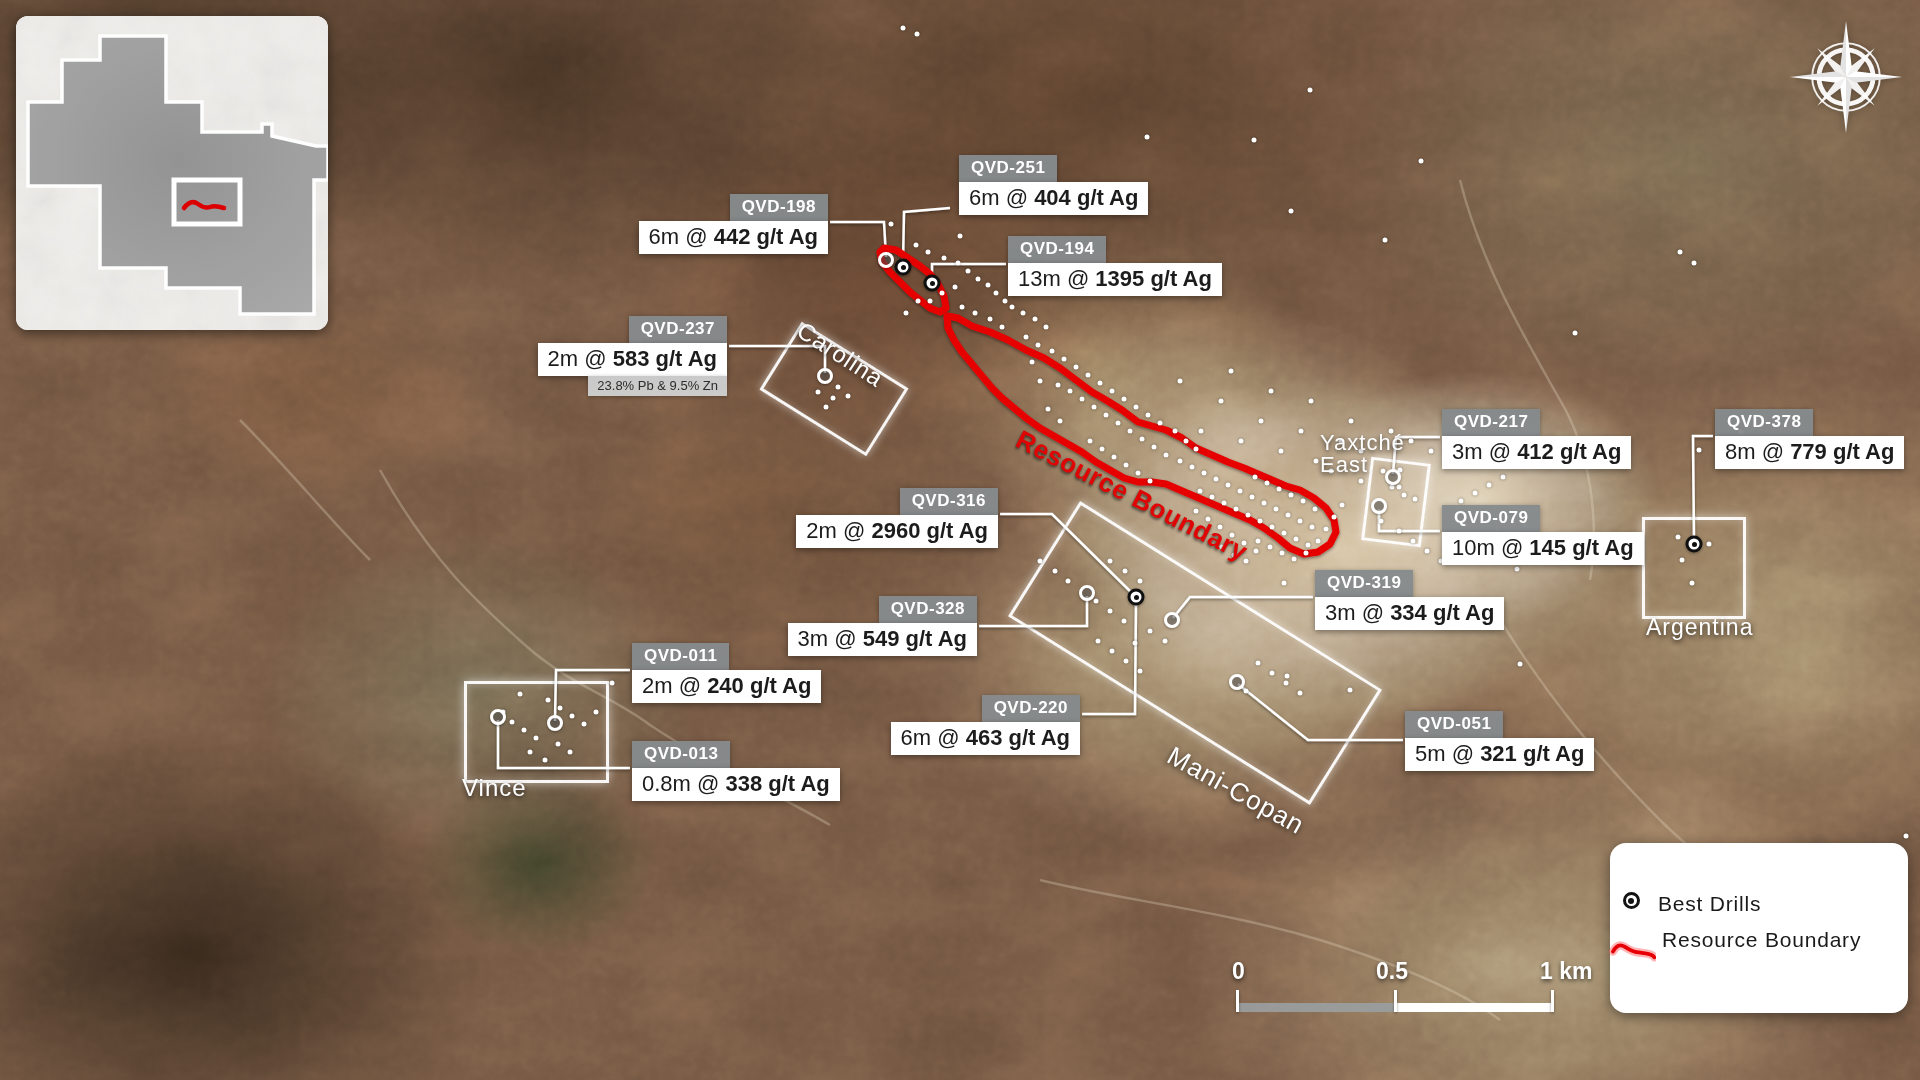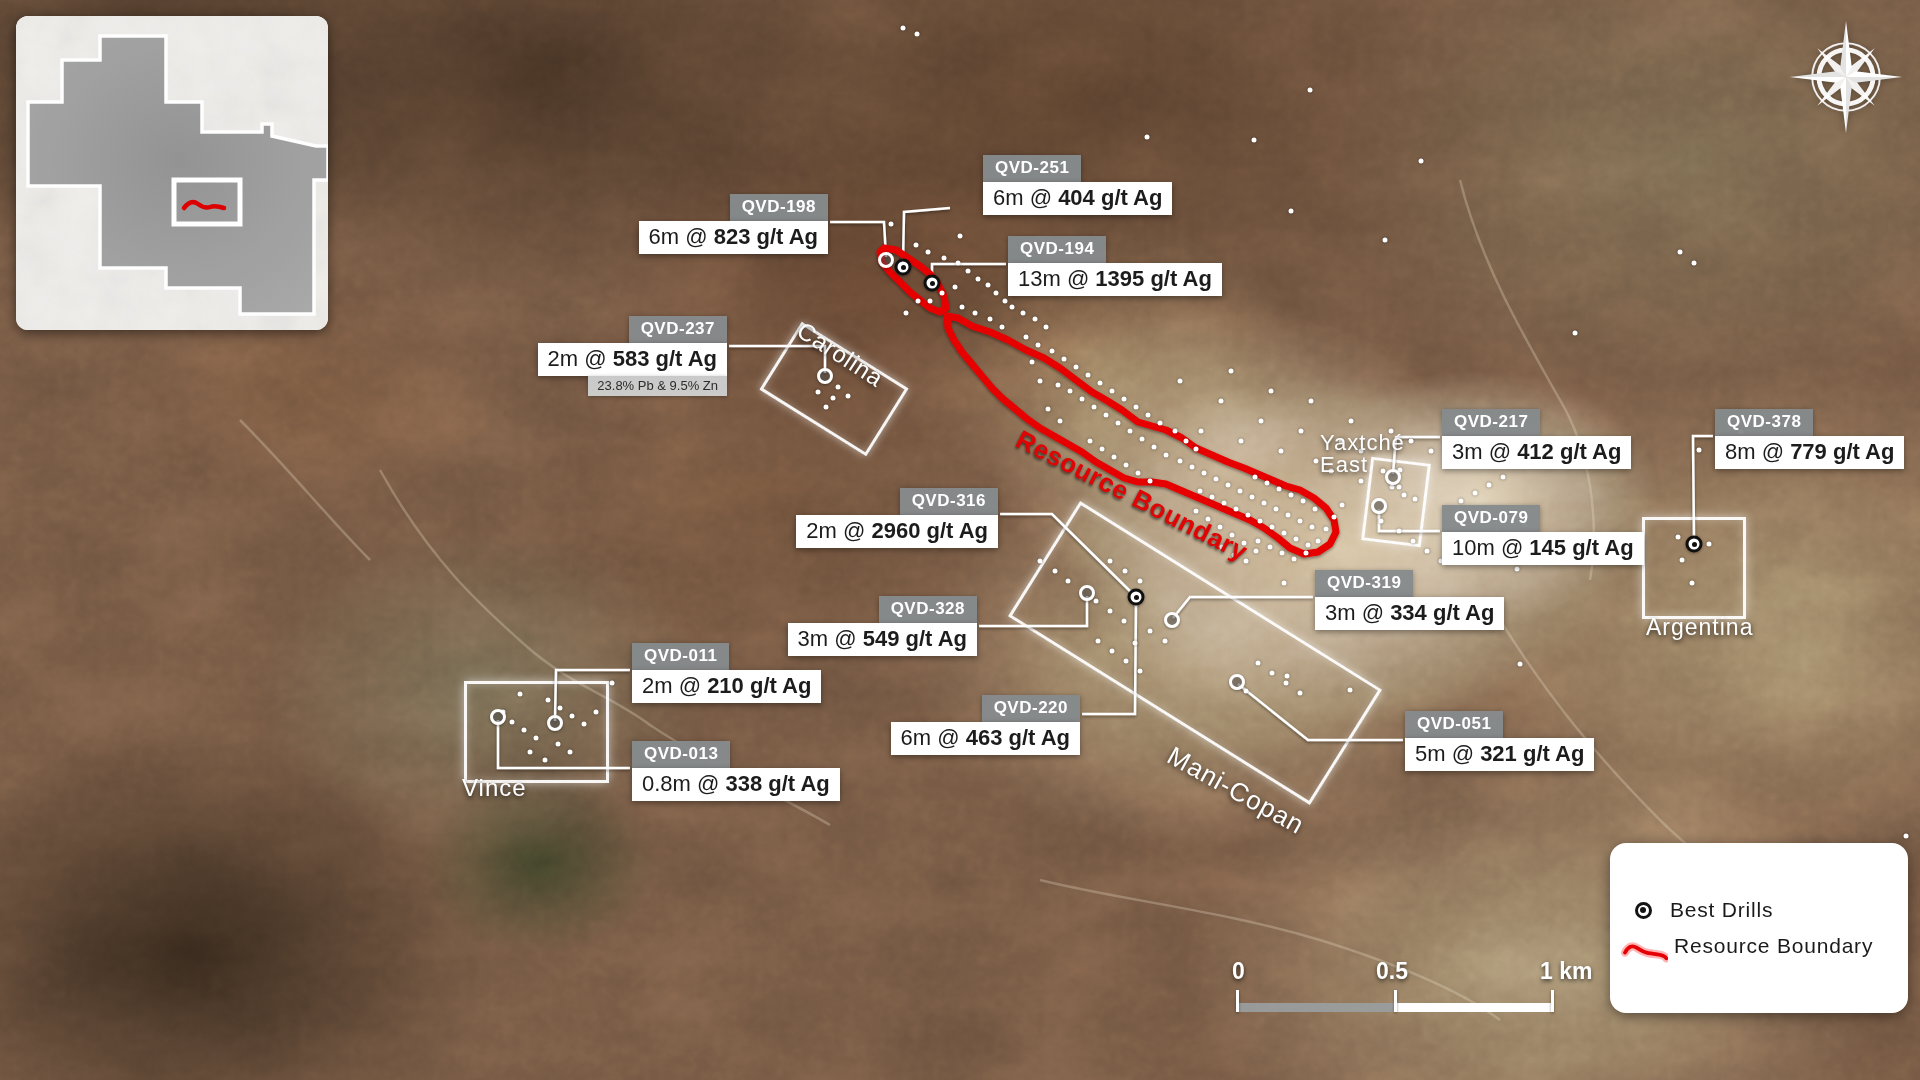--- a/index.html
+++ b/index.html
@@ -53,21 +53,21 @@
   .callout .body b{font-weight:700;}
   .callout .note{background:rgba(208,209,210,.95);color:#2c2c2c;font-size:13px;
     padding:2px 9px 3px;white-space:nowrap;box-shadow:0 1px 4px rgba(0,0,0,.3);}
   
   #boundary-label{position:absolute;color:#e00404;font-weight:600;letter-spacing:.5px;
     text-shadow:0 2px 3px rgba(0,0,0,.6);transform-origin:left top;white-space:nowrap;z-index:25;}
   
   #legend{position:absolute;left:1610px;top:843px;width:298px;height:170px;background:#fff;
     border-radius:16px;box-shadow:0 3px 14px rgba(0,0,0,.45);z-index:40;
     display:flex;flex-direction:column;justify-content:center;padding:0;}
-  .legend-row{display:flex;align-items:center;height:36px;padding-left:20px;}
+  .legend-row{display:flex;height:36px;padding-left:8px;}
   .legend-sym{width:26px;display:flex;justify-content:center;margin-right:14px;}
   .legend-label{font-size:21px;color:#1a1a1a;letter-spacing:.8px;}
   .sym-best{width:11px;height:11px;border-radius:50%;border:3px solid #141414;position:relative;background:#fff;}
   .sym-best i{position:absolute;left:50%;top:50%;width:6px;height:6px;border-radius:50%;background:#141414;transform:translate(-50%,-50%);}
   .sym-hl{width:10px;height:10px;border-radius:50%;border:3px solid #9b9b9b;position:relative;background:#fff;}
   .sym-hl i{position:absolute;left:50%;top:50%;width:6px;height:6px;border-radius:50%;background:#8e8e8e;transform:translate(-50%,-50%);}
   .sym-other{width:11px;height:11px;border-radius:50%;border:2.5px solid #cfcfcf;background:#fff;}
   
   #scalebar{position:absolute;left:1232px;top:958px;width:380px;height:64px;z-index:40;
     color:#fff;font-weight:700;font-size:23px;text-shadow:0 2px 4px rgba(0,0,0,.65);}
@@ -385,27 +385,27 @@
     </div>
   <div id="zone-labels">
       <div class="zone-label" style="left: 806px; top: 318px; font-size: 24px; transform: rotate(33deg);">Carolina</div>
       <div class="zone-label" style="left: 462px; top: 776px; font-size: 24px; transform: rotate(0deg);">Vince</div>
       <div class="zone-label" style="left: 1176px; top: 742px; font-size: 26px; transform: rotate(29deg);">Mani-Copan</div>
       <div class="zone-label" style="left: 1646px; top: 616px; font-size: 23px; transform: rotate(0deg);">Argentina</div>
       <div class="zone-label" style="left: 1320px; top: 432px; font-size: 22px; transform: rotate(0deg);">Yaxtché<br>East</div>
     </div>
   <div id="boundary-label" style="left: 1025px; top: 424px; font-size: 26px; transform: rotate(27deg);">Resource Boundary</div>
   <div id="callouts">
-      <div class="callout left" style="top: 155px; left: 983px; text-align: center;">
+      <div class="callout left" style="top: 155px; left: 959px; text-align: center;">
         <div class="chip">QVD-251</div>
         <div class="body">6m @ <b>404 g/t Ag</b></div>
       </div>
       <div class="callout right" style="top: 194px; right: 1092px;">
         <div class="chip">QVD-198</div>
-        <div class="body">6m @ <b>823 g/t Ag</b></div>
+        <div class="body">6m @ <b>442 g/t Ag</b></div>
       </div>
       <div class="callout left" style="top: 236px; left: 1008px;">
         <div class="chip">QVD-194</div>
         <div class="body">13m @ <b>1395 g/t Ag</b></div>
       </div>
       <div class="callout right" style="top: 316px; right: 1193px;">
         <div class="chip">QVD-237</div>
         <div class="body">2m @ <b>583 g/t Ag</b></div>
         <div class="note">23.8% Pb &amp; 9.5% Zn</div>
       </div>
@@ -428,21 +428,21 @@
       <div class="callout right" style="top: 596px; right: 943px;">
         <div class="chip">QVD-328</div>
         <div class="body">3m @ <b>549 g/t Ag</b></div>
       </div>
       <div class="callout left" style="top: 570px; left: 1315px;">
         <div class="chip">QVD-319</div>
         <div class="body">3m @ <b>334 g/t Ag</b></div>
       </div>
       <div class="callout left" style="top: 643px; left: 632px;">
         <div class="chip">QVD-011</div>
-        <div class="body">2m @ <b>210 g/t Ag</b></div>
+        <div class="body">2m @ <b>240 g/t Ag</b></div>
       </div>
       <div class="callout left" style="top: 741px; left: 632px;">
         <div class="chip">QVD-013</div>
         <div class="body">0.8m @ <b>338 g/t Ag</b></div>
       </div>
       <div class="callout right" style="top: 695px; right: 840px;">
         <div class="chip">QVD-220</div>
         <div class="body">6m @ <b>463 g/t Ag</b></div>
       </div>
       <div class="callout left" style="top: 711px; left: 1405px;">

